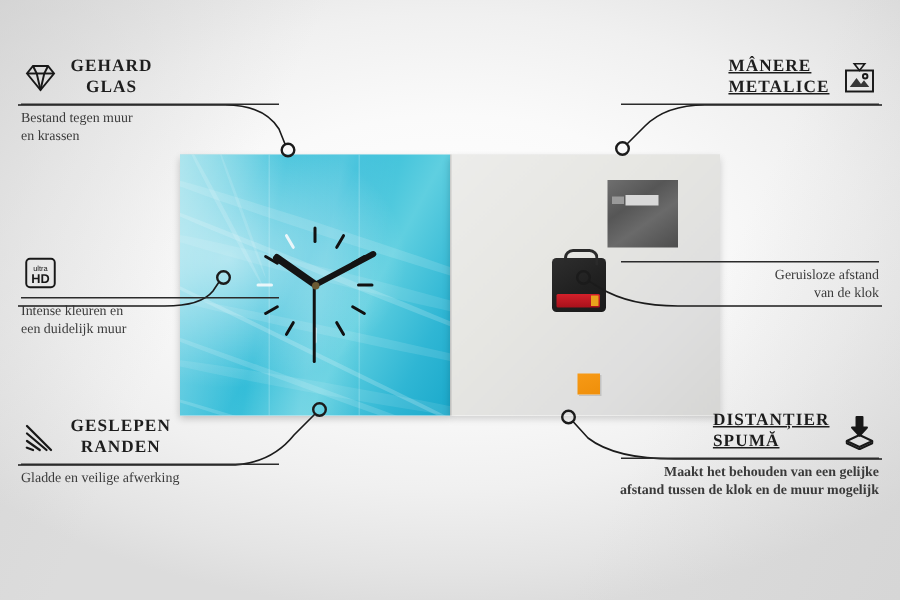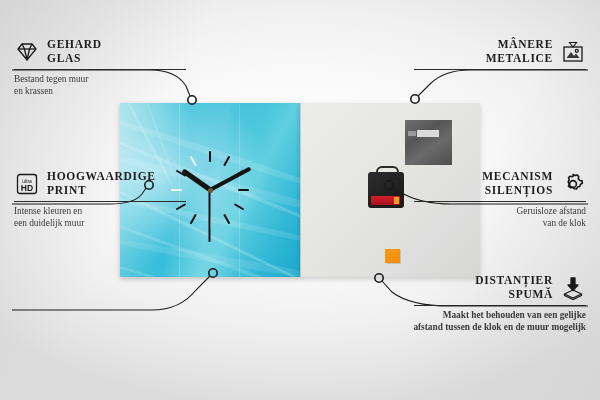--- a/index.html
+++ b/index.html
@@ -85,23 +85,23 @@
     box-shadow:1px 1px 0 rgba(0,0,0,.13);
   }
 
   
   .feat{position:absolute;width:172px;}
   .feat .head{display:flex;align-items:center;gap:7px;}
   .feat.left .head{justify-content:flex-start;}
   .feat.right .head{justify-content:flex-end;}
   .ttl{
     font-size:11.5px;font-weight:700;letter-spacing:.7px;color:#1d1d1d;
-    line-height:1.18;text-transform:uppercase;
-  }
-  .feat.right .ttl{text-align:right;}
+    line-height:1.18;text-transform:uppercase;text-align:center;
+  }
+  .feat.right .ttl{text-align:left;text-decoration:underline;}
   .rule{height:1px;background:#2b2b2b;margin:4px 0 4px 0;}
   .sub{font-size:9.3px;line-height:1.28;color:#3a3a3a;}
   .feat.right .sub{text-align:right;}
   .ico{width:26px;height:24px;flex:0 0 26px;color:#181818;}
   .ico svg{display:block;width:26px;height:24px;}
 
   
   .f-glass{left:14px;top:38px;}
   .f-print{left:14px;top:170px;}
   .f-edge {left:14px;top:278px;}
@@ -240,30 +240,46 @@
 
   <div class="feat left f-print">
     <div class="head">
       <span class="ico">
         <svg viewBox="0 0 26 24">
           <rect x="3.5" y="2.5" width="19" height="19" rx="2.5" fill="none" stroke="currentColor" stroke-width="1.3"></rect>
           <text x="13" y="10.5" font-family="Liberation Sans, sans-serif" font-size="5" text-anchor="middle" fill="currentColor">ultra</text>
           <text x="13" y="18.5" font-family="Liberation Sans, sans-serif" font-size="8.5" font-weight="bold" text-anchor="middle" fill="currentColor">HD</text>
         </svg>
       </span>
-      <div>
-        <div class="ttl"><span>HOOGWAARDIGE</span><br>
-        <span>PRINT</span></div>
-      </div>
     </div>
     <div class="rule"></div>
     <div class="sub" style="white-space:pre-line">Intense kleuren en
 een duidelijk muur</div>
   </div>
 
+  <div class="feat left f-edge">
+    <div class="head">
+      <span class="ico">
+        <svg viewBox="0 0 26 24">
+            <g stroke="currentColor" stroke-width="1.5" fill="none" stroke-linecap="round">
+          <path d="M4 4 L20 20"></path>
+              <path d="M4 9 L17 20"></path>
+              <path d="M4 14 L12.5 20"></path>
+              <path d="M4 18.5 L8 20"></path>
+        </g>
+          </svg>
+      </span>
+      <div>
+        <div class="ttl"><span>GESLEPEN</span><br>
+        <span>RANDEN</span></div>
+      </div>
+    </div>
+    <div class="rule"></div>
+    <div class="sub" style="white-space:pre-line">Gladde en veilige afwerking</div>
+  </div>
 
   <div class="feat right f-hand">
     <div class="head">
       <div>
         <div class="ttl"><span>MÂNERE</span><br>
         <span>METALICE</span></div>
       </div>
       <span class="ico">
         <svg viewBox="0 0 26 24">
             <g fill="none" stroke="currentColor" stroke-width="1.3">
@@ -272,34 +288,20 @@
           <path d="M6.5 18 L11 12 L14 16 L16 13.5 L19.5 18 Z" fill="currentColor" stroke="none" opacity=".85"></path>
           <circle cx="16.8" cy="10.8" r="1.5"></circle>
         </g>
           </svg>
       </span>
     </div>
     <div class="rule"></div>
   </div>
 
   <div class="feat right f-mech">
-    <div class="head">
-      <div>
-        <div class="ttl"><span>MECANISM</span><br>
-        <span>SILENȚIOS</span></div>
-      </div>
-      <span class="ico">
-        <svg viewBox="0 0 26 24">
-            <g fill="none" stroke="currentColor" stroke-width="1.6" stroke-linejoin="round">
-          <path d="M13 2.6 l2.2 1.0 2.1 -0.7 1.4 1.8 -0.4 2.2 1.6 1.6 2.2 0.4 0.2 2.3 -1.9 1.2 -0.6 2.1 -2.2 0.6 -1.2 1.9 -2.3 -0.2 -1.6 -1.6 -2.2 0.4 -1.8 -1.4 0.7 -2.1 -1.0 -2.2 1.0 -2.2 -0.7 -2.1 1.8 -1.4 2.2 0.4 1.6 -1.6z" transform="translate(0,0)"></path>
-          <circle cx="13" cy="12" r="3.4"></circle>
-        </g>
-          </svg>
-      </span>
-    </div>
     <div class="rule"></div>
     <div class="sub" style="white-space:pre-line">Geruisloze afstand
 van de klok</div>
   </div>
 
   <div class="feat right f-spac">
     <div class="head">
       <div>
         <div class="ttl"><span>DISTANȚIER</span><br>
         <span>SPUMĂ</span></div>

